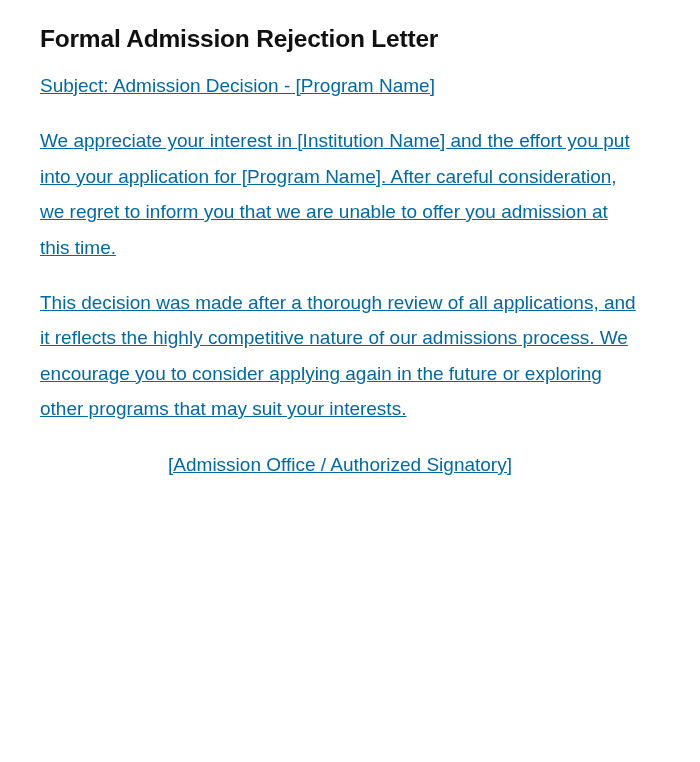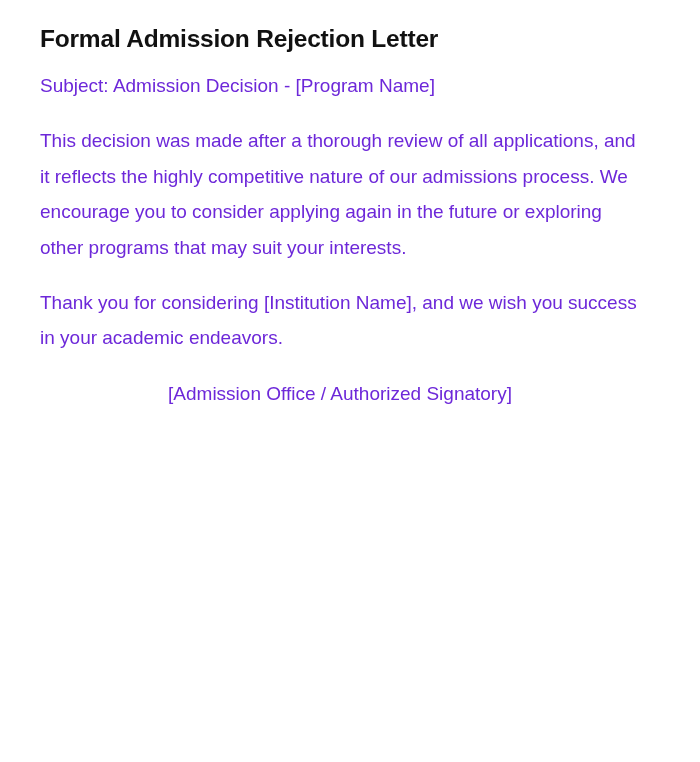--- a/index.html
+++ b/index.html
@@ -26,22 +26,23 @@
     font-weight: bold;
     line-height: 1.22;
     letter-spacing: -0.2px;
     color: #111111;
     margin: 0 0 14px 0;
     white-space: nowrap;
   }
   .letter-body {
     font-size: 19px;
     line-height: 35.4px;
-    color: #6d28d9;
+    color: #0369a1;
     max-width: 600px;
+    text-decoration: underline;
   }
   .para {
     margin: 0 0 20px 0;
   }
   .para:last-child {
     margin-bottom: 2px;
     text-align: center;
   }
   .para-subject {
     margin-bottom: 20px;
@@ -52,22 +53,22 @@
 
 <div class="letter">
 
   <h1 class="letter-title">Formal Admission Rejection Letter</h1>
 
   <div class="letter-body">
 
     <p class="para para-subject">Subject: Admission Decision - [Program Name]</p>
 
 
+    <p class="para">We appreciate your interest in [Institution Name] and the effort you put into your application for [Program Name]. After careful consideration, we regret to inform you that we are unable to offer you admission at this time.</p>
 
     <p class="para">This decision was made after a thorough review of all applications, and it reflects the highly competitive nature of our admissions process. We encourage you to consider applying again in the future or exploring other programs that may suit your interests.</p>
 
-    <p class="para">Thank you for considering [Institution Name], and we wish you success in your academic endeavors.</p>
 
 
     <p class="para">[Admission Office / Authorized Signatory]</p>
 
   </div>
 </div>
 
 </body></html>

